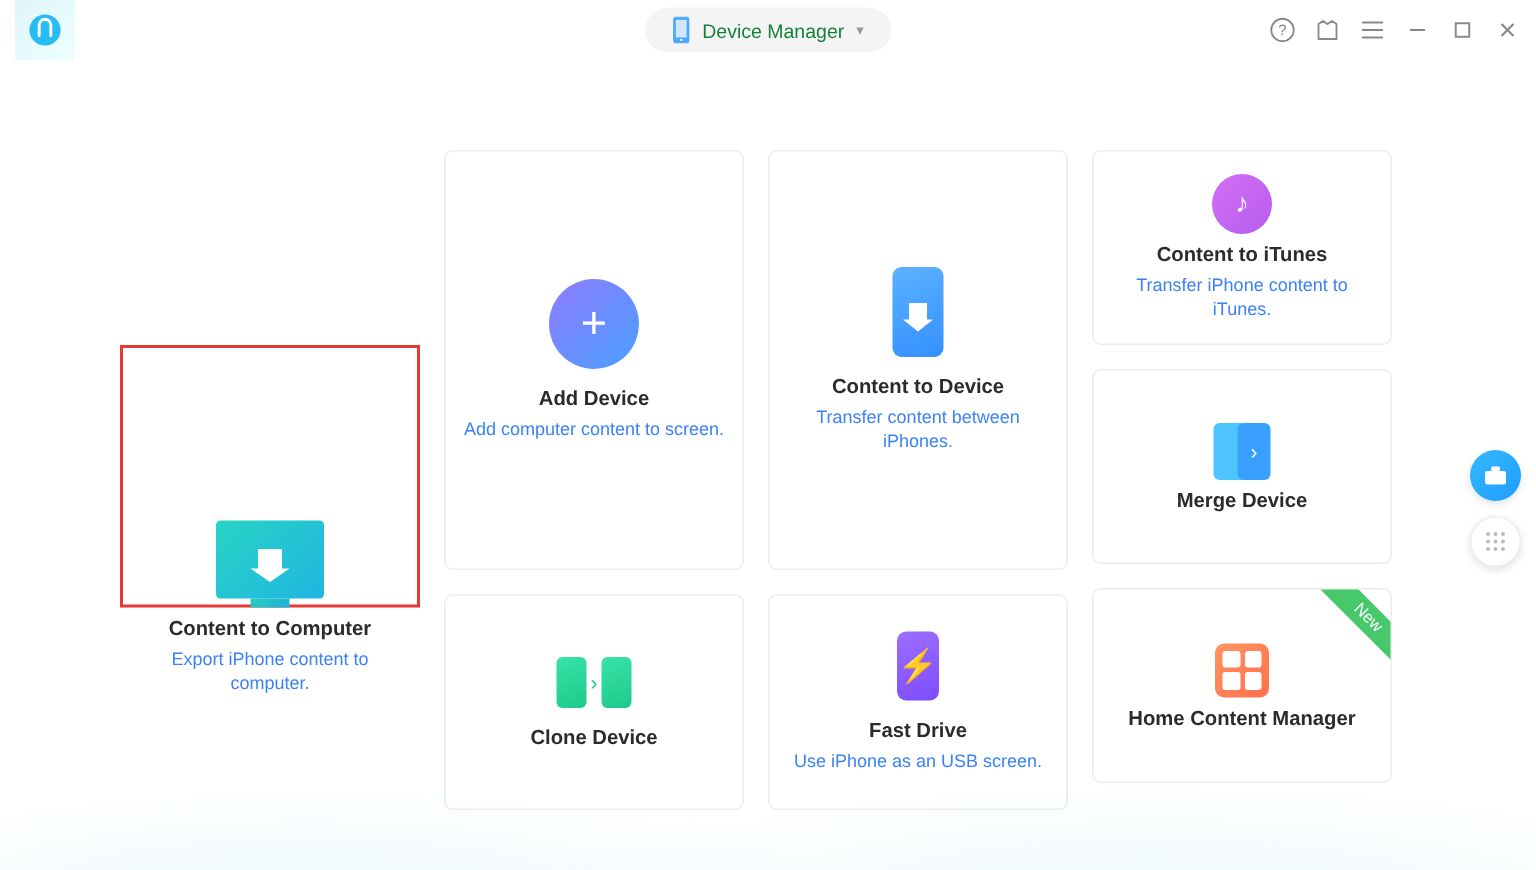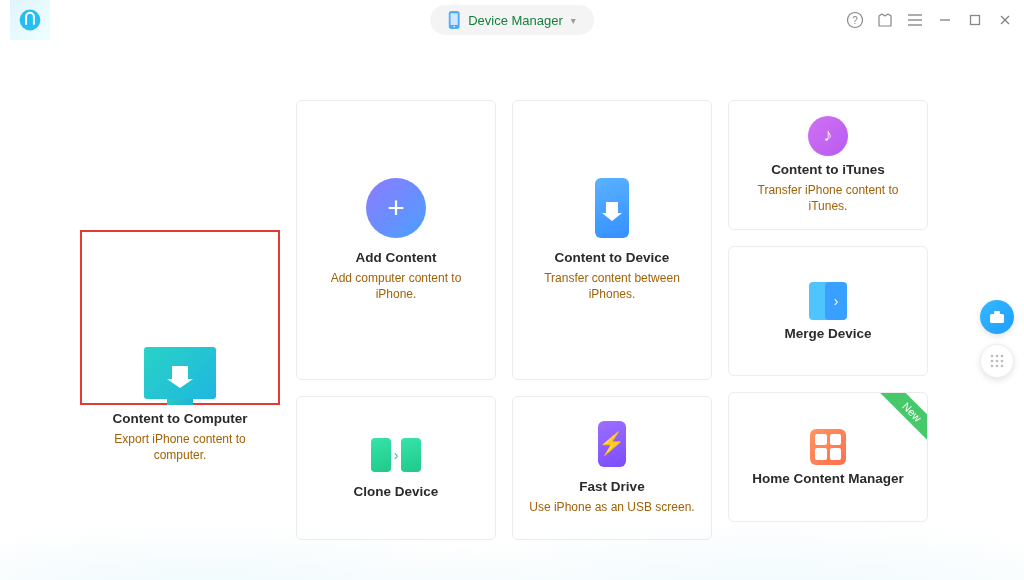--- a/index.html
+++ b/index.html
@@ -10,21 +10,21 @@
 .mode-pill{position:absolute;left:50%;transform:translateX(-50%);display:flex;align-items:center;gap:8px;background:#f4f4f4;border-radius:16px;height:30px;padding:0 18px;cursor:pointer;}
 .mode-pill .phone-icon svg{width:12px;height:18px;display:block;}
 .mode-pill .label{color:#15803d;font-size:13px;}
 .mode-pill .chev{color:#9a9a9a;font-size:10px;}
 .win-controls{margin-left:auto;display:flex;align-items:center;gap:12px;color:#777;}
 .win-controls>div{display:flex;align-items:center;justify-content:center;width:18px;height:18px;cursor:pointer;}
 .main{padding:60px 80px 0 80px;display:flex;gap:16px;}
 .col{display:flex;flex-direction:column;gap:16px;}
 .card{background:#fff;border:1px solid #ececec;border-radius:6px;display:flex;flex-direction:column;align-items:center;justify-content:center;text-align:center;padding:16px 12px;cursor:pointer;position:relative;overflow:hidden;}
 .card-title{font-size:13.5px;font-weight:600;color:#2b2b2b;margin-top:12px;}
-.card-desc{font-size:12px;color:#a16207;margin-top:6px;line-height:1.3;}
+.card-desc{font-size:12px;color:#3b82f6;margin-top:6px;line-height:1.3;}
 .col1 .card{width:200px;height:440px;}
 .col1 .card.highlight{border:none;}
 .highlight-box{position:absolute;top:130px;left:0;right:0;height:175px;border:2px solid #e53935;pointer-events:none;}
 .col1 .card .icon-wrap{margin-top:170px;}
 .col2 .card,.col3 .card{width:200px;height:280px;}
 .col2 .card.small,.col3 .card.small{height:144px;}
 .col4 .card{width:200px;height:130px;}
 .col4 .card .card-title{margin-top:6px;}
 .icon-wrap{display:flex;align-items:center;justify-content:center;}
 .circle-btn{width:60px;height:60px;border-radius:50%;display:flex;align-items:center;justify-content:center;}
@@ -132,22 +132,22 @@
     </div>
   </div>
 
   <div class="col col2">
     <div class="card">
       <div class="icon-wrap">
           <div class="circle-btn c-purple">
             <span class="plus">+</span>
           </div>
         </div>
-      <div class="card-title">Add Content</div>
-      <div class="card-desc">Add computer content to iPhone.</div>
+      <div class="card-title">Add Device</div>
+      <div class="card-desc">Add computer content to screen.</div>
     </div>
     <div class="card small">
       <div class="icon-wrap">
         <div class="clone-ico">
             <div class="ph"></div>
             <span class="arr">›</span>
             <div class="ph"></div>
           </div>
       </div>
       <div class="card-title">Clone Device</div>

